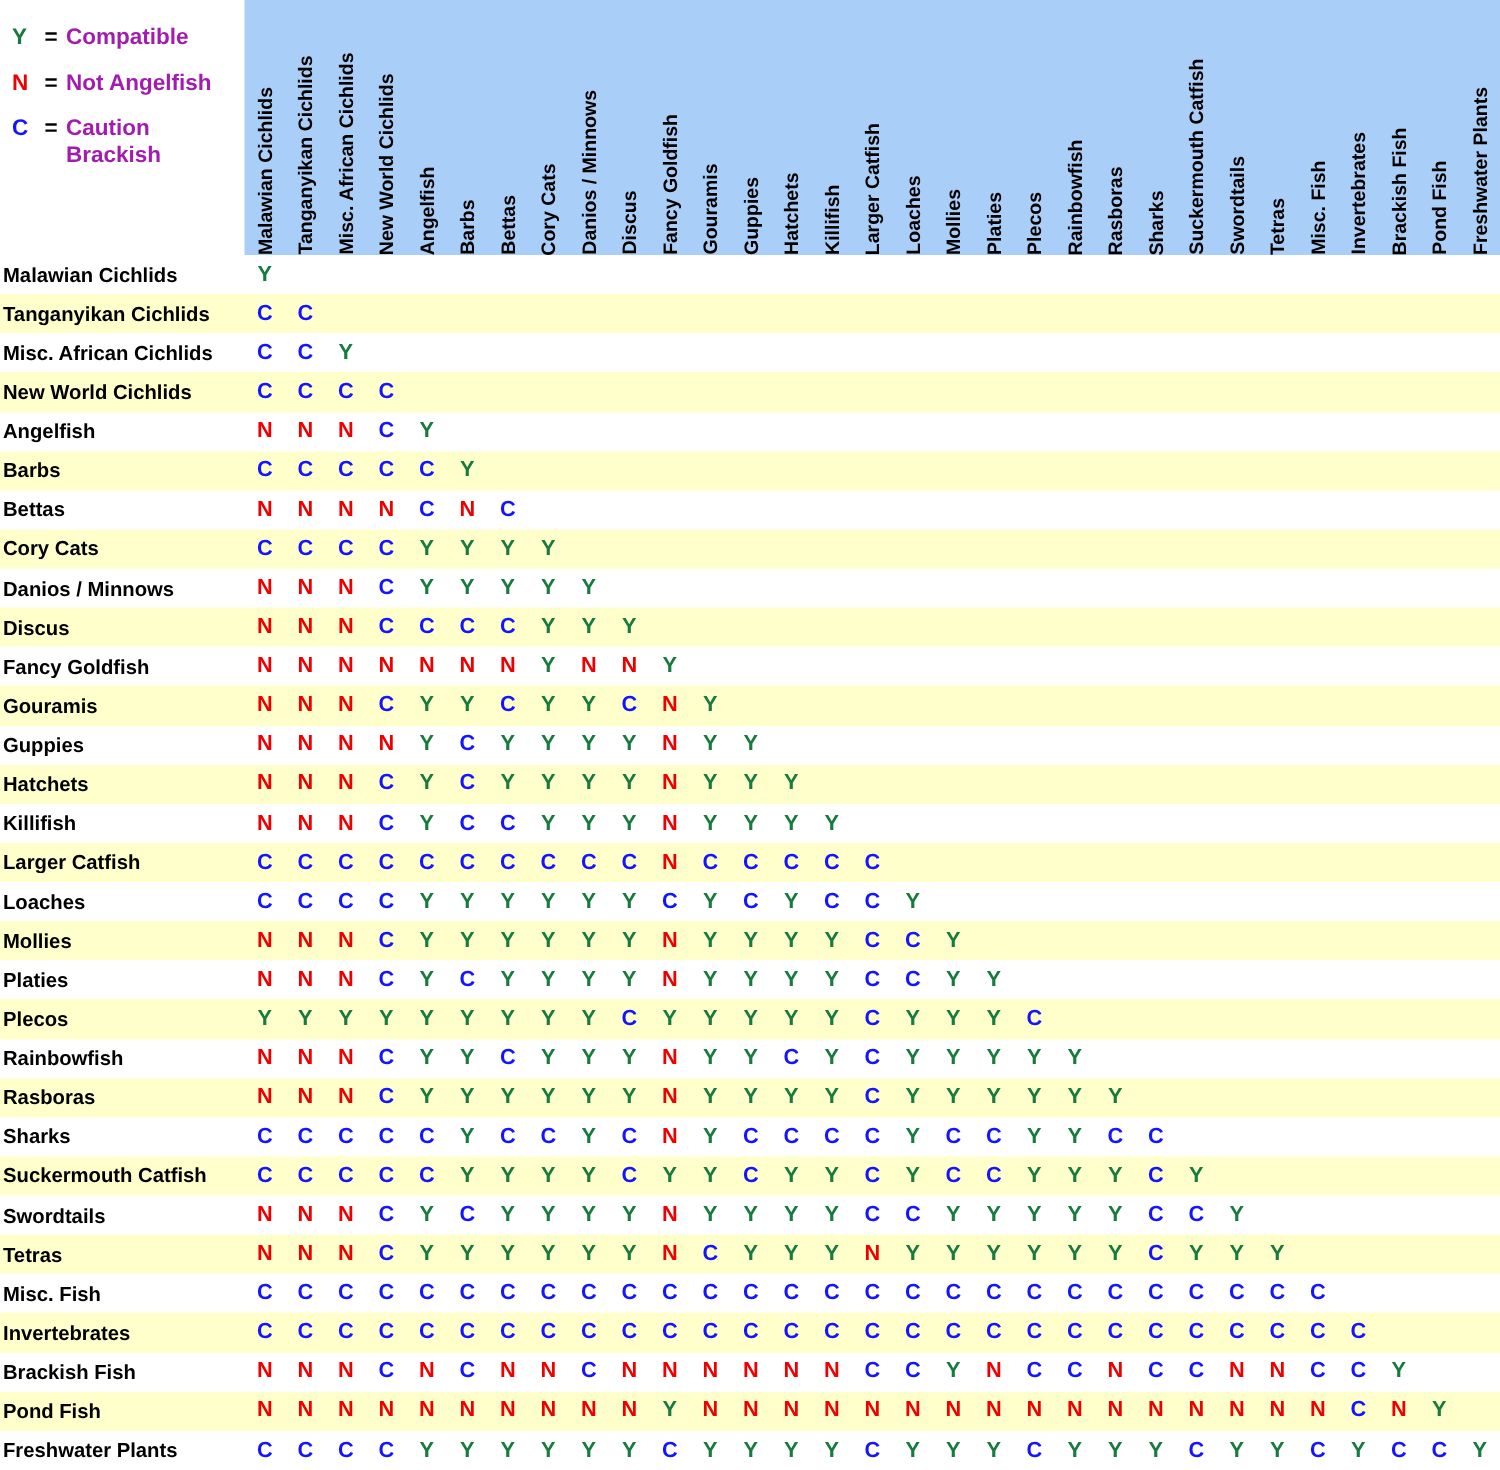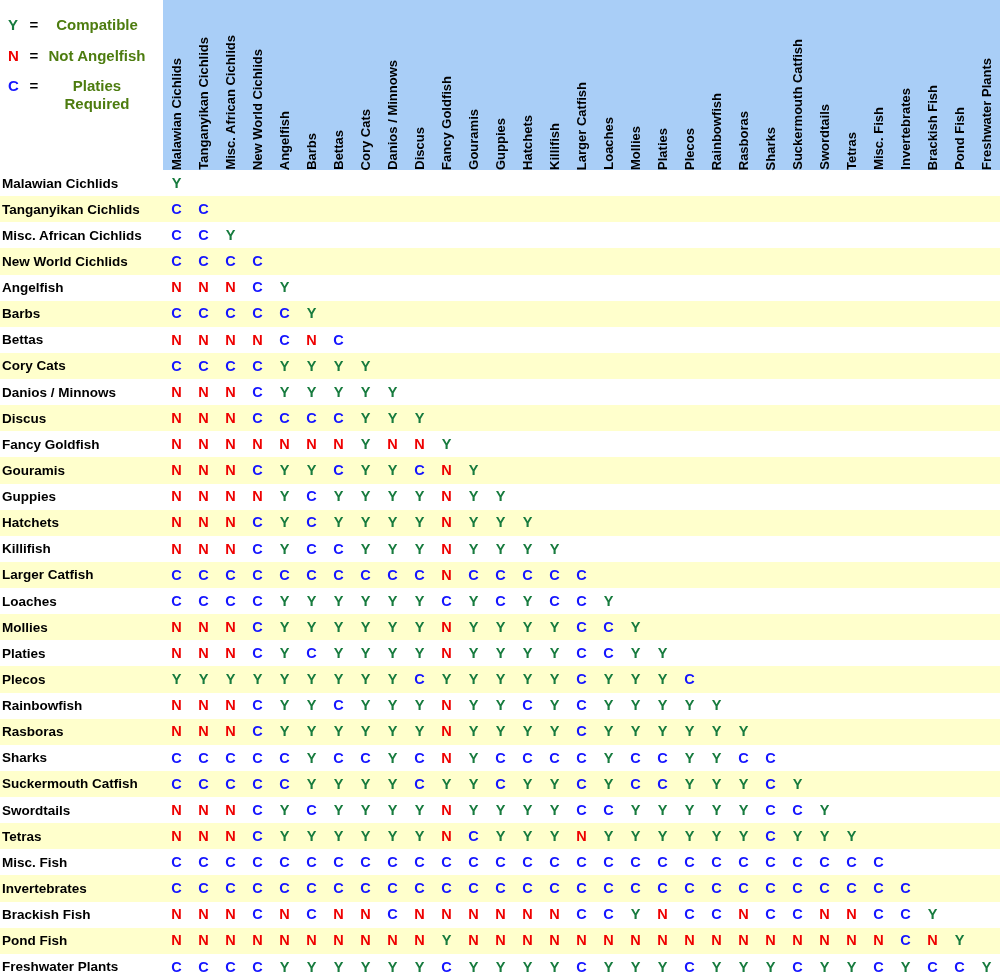--- a/index.html
+++ b/index.html
@@ -12,21 +12,21 @@
   }
   
   .legend {
     position:absolute; left:8px; top:16px; width:152px;
     display:flex; flex-direction:column; gap:13px;
     font-size:15px; color:#000;
   }
   .legend-item { display:flex; align-items:flex-start; }
   .legend-item .sym { width:16px; text-align:left; }
   .legend-item .eq  { width:20px; text-align:center; color:#000; }
-  .legend-item .lbl { width:106px; line-height:1.18; color:#4d7c0f;text-align:center; }
+  .legend-item .lbl { width:106px; line-height:1.18; color:#a21caf; }
   .cY { color:var(--col-Y); }
   .cN { color:var(--col-N); }
   .cC { color:var(--col-C); }
   
   .header {
     position:absolute; left:163px; top:0; width:837px; height:170px;
     background:var(--header-bg);
     display:flex;
   }
   .hcol {
@@ -66,21 +66,21 @@
       <span class="lbl">Compatible</span>
     </div>
     <div class="legend-item">
       <span class="sym cN">N</span>
       <span class="eq">=</span>
       <span class="lbl">Not Angelfish</span>
     </div>
     <div class="legend-item">
       <span class="sym cC">C</span>
       <span class="eq">=</span>
-      <span class="lbl">Platies Required</span>
+      <span class="lbl">Caution Brackish</span>
     </div>
   </div>
 
   <div class="header" id="colHeaders">
       <div class="hcol">
         <span>Malawian Cichlids</span>
       </div>
       <div class="hcol">
         <span>Tanganyikan Cichlids</span>
       </div>

